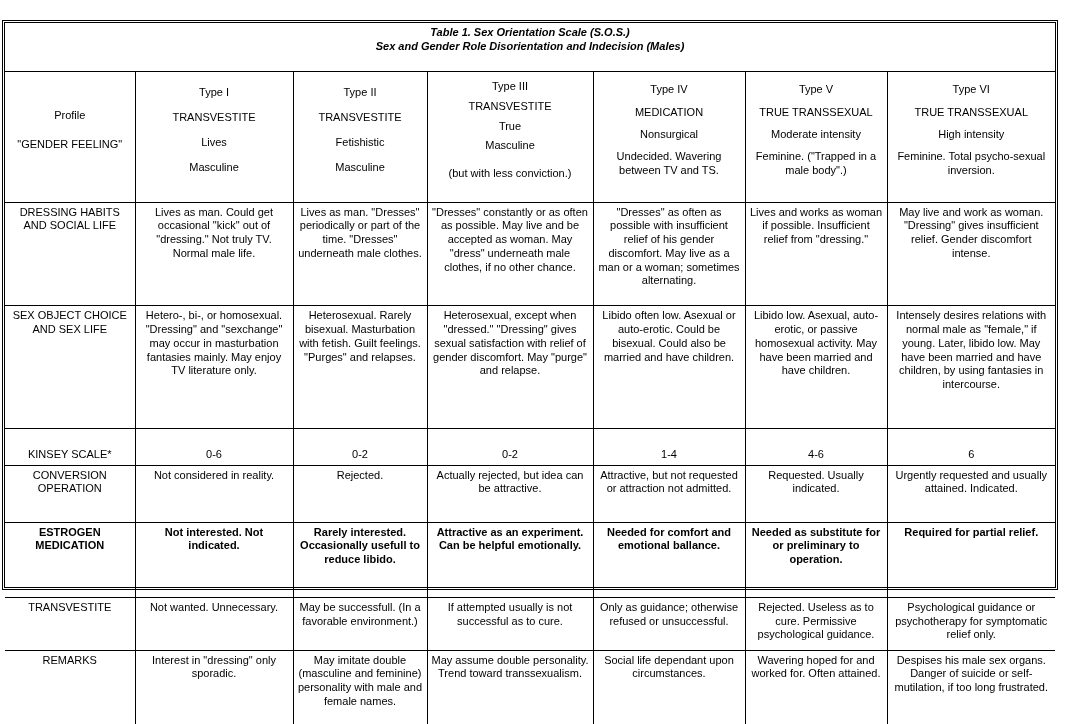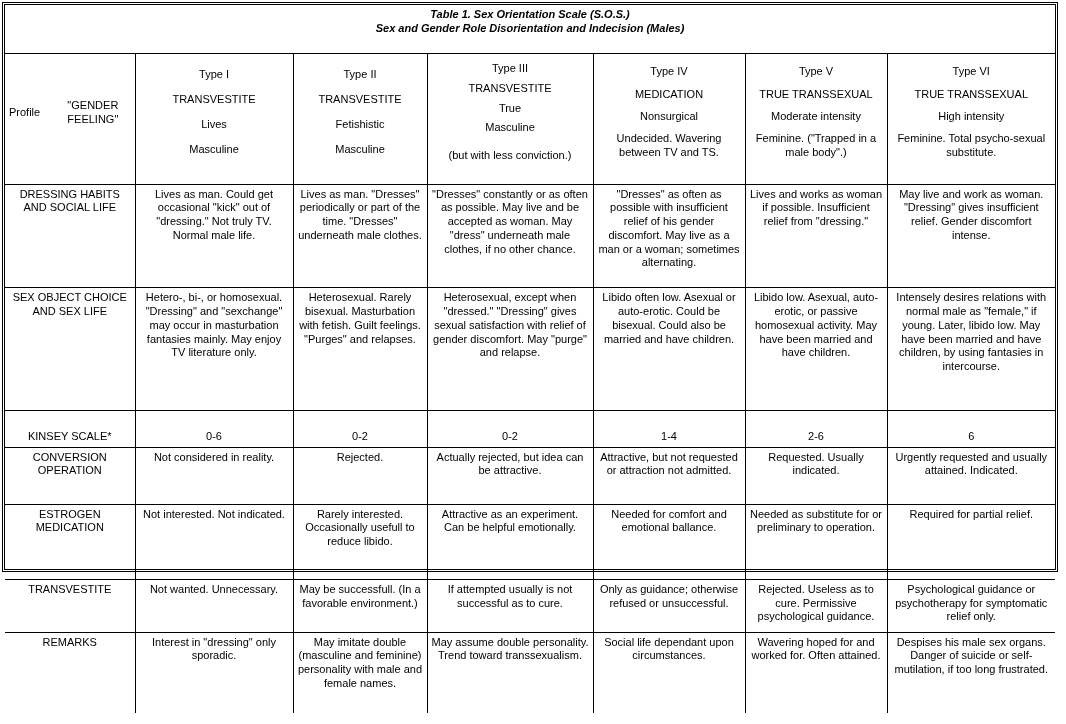--- a/index.html
+++ b/index.html
@@ -4,21 +4,21 @@
 <style>
   html, body {
     margin: 0; padding: 0;
     width: 1066px; height: 724px;
     background: #ffffff;
     font-family: "Liberation Sans", "DejaVu Sans", sans-serif;
     color: #000;
   }
   .frame {
     position: absolute;
-    left: 2px; top: 2px;
+    left: 2px; top: 20px;
     width: 1056px; height: 570px;
     border: 3px double #000;
     box-sizing: border-box;
     background: #fff;
   }
   table.sos {
     border-collapse: collapse;
     table-layout: fixed;
     width: 1050px;
     height: 708px;
@@ -38,21 +38,21 @@
   table.sos tr:first-child td { border-top: none; }
   table.sos tr:last-child  td { border-bottom: none; }
 
   tr.title-row    { height: 44px; }
   tr.group-row    { height: 28px; }
   tr.profile-row  { height: 120px; }
   tr.row-dressing { height: 95px; }
   tr.row-sexobj   { height: 112px; }
   tr.row-kinsey   { height: 24px; }
   tr.row-conv     { height: 52px; }
-  tr.row-estro    { height: 69px; }
+  tr.row-estro    { height: 69px; font-weight: bold; }
   tr.row-psycho   { height: 37px; }
   tr.row-remarks  { height: 74px; }
   tr.footnote-row { height: 46px; }
 
   td.title-cell {
     border-left: none; border-right: none; border-top: none;
     border-bottom: 2px solid #000;
     vertical-align: middle;
     font-weight: bold;
     font-style: italic;
@@ -60,21 +60,21 @@
     line-height: 1.45;
   }
   td.group-cell {
     border-bottom: 2px solid #000;
     vertical-align: middle;
     font-weight: bold;
     font-size: 12px;
   }
   td.profile-label-cell { vertical-align: middle; }
   .profile-label-inner {
-    display: flex; flex-direction: row;
+    display: flex; flex-direction: column;
     justify-content: center; align-items: center;
     gap: 15px; height: 112px;
   }
   .type-inner {
     display: flex; flex-direction: column;
     justify-content: space-evenly; 
     height: 112px;
   }
   .type-inner span, .type-inner div { display: block; }
 
@@ -174,21 +174,21 @@
                 <span></span>
               </div>
       </div>
     </td>
     <td>
       <div class="type-inner">
         <span>Type VI</span>
         <span>TRUE TRANSSEXUAL</span>
         <span>High intensity</span>
         <div>
-                <span>Feminine. Total psycho-sexual substitute.</span>
+                <span>Feminine. Total psycho-sexual inversion.</span>
                 <span></span>
               </div>
       </div>
     </td>
   </tr>
 
   <tr class="row-dressing">
     <td class="rowlabel">DRESSING HABITS AND SOCIAL LIFE</td>
     <td>Lives as man. Could get occasional "kick" out of "dressing." Not truly TV. Normal male life.</td>
     <td>Lives as man. "Dresses" periodically or part of the time. "Dresses" underneath male clothes.</td>
@@ -207,21 +207,21 @@
     <td class="dbl-bottom">Libido low. Asexual, auto-erotic, or passive homosexual activity. May have been married and have children.</td>
     <td class="dbl-bottom">Intensely desires relations with normal male as "female," if young. Later, libido low. May have been married and have children, by using fantasies in intercourse.</td>
   </tr>
 
   <tr class="row-kinsey">
     <td class="dbl-bottom">KINSEY SCALE*</td>
     <td class="dbl-bottom">0-6</td>
     <td class="dbl-bottom">0-2</td>
     <td class="dbl-left dbl-bottom">0-2</td>
     <td class="dbl-bottom">1-4</td>
-    <td class="dbl-bottom">2-6</td>
+    <td class="dbl-bottom">4-6</td>
     <td class="dbl-bottom">6</td>
   </tr>
 
   <tr class="row-conv">
     <td class="rowlabel dbl-bottom">CONVERSION OPERATION</td>
     <td class="dbl-bottom">Not considered in reality.</td>
     <td class="dbl-bottom">Rejected.</td>
     <td class="dbl-left dbl-bottom">Actually rejected, but idea can be attractive.</td>
     <td class="dbl-bottom">Attractive, but not requested or attraction not admitted.</td>
     <td class="dbl-bottom">Requested. Usually indicated.</td>

